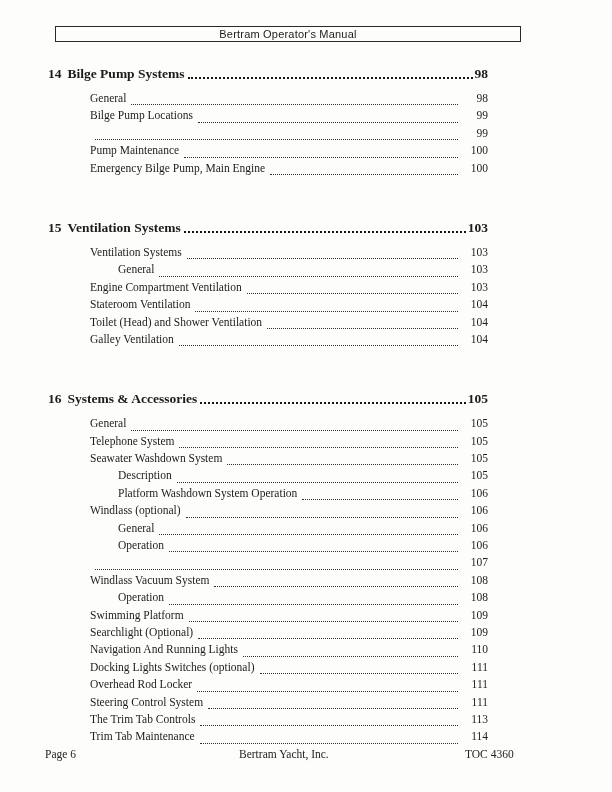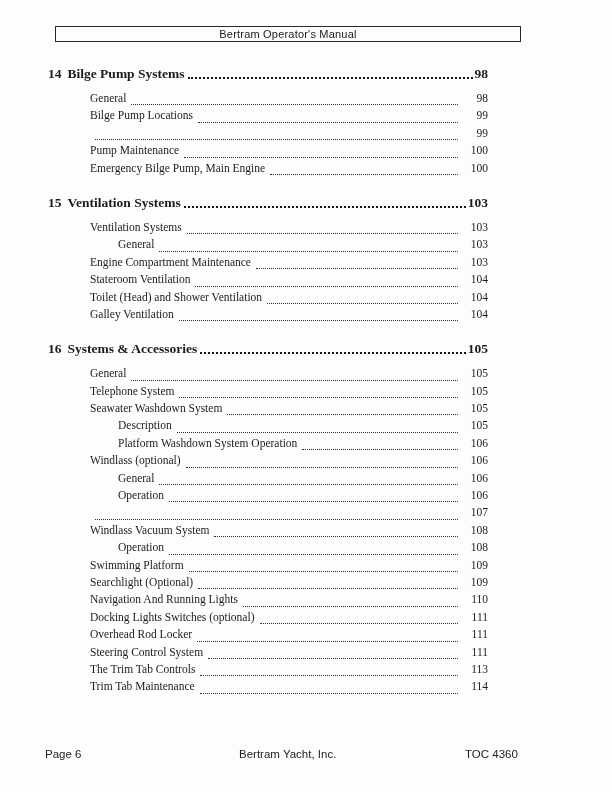--- a/index.html
+++ b/index.html
@@ -25,21 +25,21 @@
     font-family:"Liberation Sans", sans-serif;
     font-size:11px;
     letter-spacing:.2px;
   }
   
   .toc{
     position:absolute;
     left:48px;top:66px;
     width:440px;
   }
-  .toc-section{margin-top:17px;}
+  .toc-section{margin-top:42px;}
   .toc-section:first-child{margin-top:0;}
   .sec-heading{
     display:flex;align-items:flex-end;
     font-weight:bold;
     font-size:13.5px;line-height:16px;
     white-space:nowrap;
   }
   .sec-num{margin-right:6px;}
   .sec-page{text-align:right;}
   .leader{
@@ -58,21 +58,21 @@
     height:17.4px;
     font-size:11.5px;line-height:14px;
     white-space:nowrap;
   }
   .toc-row .pg{width:26px;text-align:right;}
   .lvl1{padding-left:42px;}
   .lvl2{padding-left:70px;}
   
   .footer{
     position:absolute;left:0;top:748px;width:612px;height:16px;
-    font-family:Liberation Sans, sans-serif;
+    font-family:Liberation Serif, serif;
     font-size:11.5px;color:#222;
   }
   .footer .f-left{position:absolute;left:45px;}
   .footer .f-center{position:absolute;left:239px;}
   .footer .f-right{position:absolute;left:465px;}
 </style>
 </head>
 <body>
 
 <div class="page">
@@ -128,21 +128,21 @@
             <span class="label">Ventilation Systems</span>
             <div class="leader"></div>
             <span class="pg">103</span>
           </div>
           <div class="toc-row lvl2">
             <span class="label">General</span>
             <div class="leader"></div>
             <span class="pg">103</span>
           </div>
           <div class="toc-row lvl1">
-            <span class="label">Engine Compartment Maintenance</span>
+            <span class="label">Engine Compartment Ventilation</span>
             <div class="leader"></div>
             <span class="pg">103</span>
           </div>
           <div class="toc-row lvl1">
             <span class="label">Stateroom Ventilation</span>
             <div class="leader"></div>
             <span class="pg">104</span>
           </div>
           <div class="toc-row lvl1">
             <span class="label">Toilet (Head) and Shower Ventilation</span>

